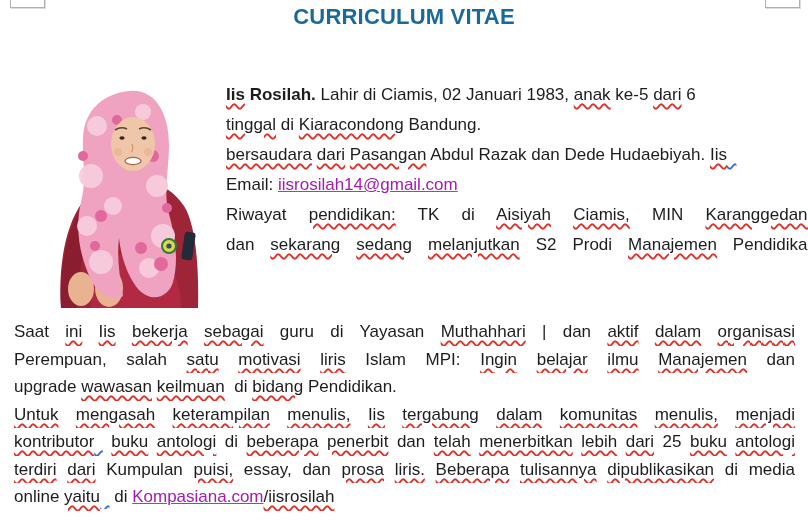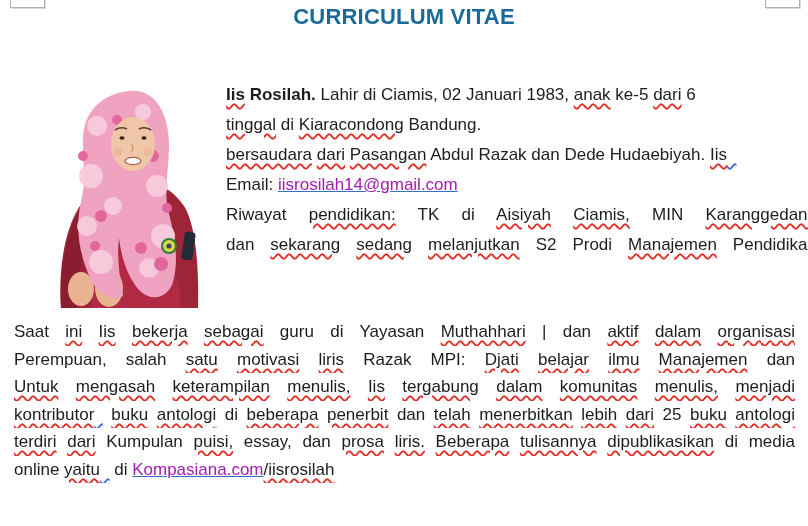--- a/index.html
+++ b/index.html
@@ -99,20 +99,21 @@
   <div class="blockA">
       <div class="line"><span class="b sq">Iis</span><span class="b"> Rosilah.</span><span> Lahir di Ciamis, 02 Januari 1983, </span><span class="sq">anak</span><span> ke-5 </span><span class="sq">dari</span><span> 6</span></div>
       <div class="line"><span class="sq">tinggal</span><span> di </span><span class="sq">Kiaracondong</span><span> Bandung.</span></div>
       <div class="line"><span class="sq">bersaudara</span><span> </span><span class="sq">dari</span><span> </span><span class="sq">Pasangan</span><span> Abdul Razak dan Dede Hudaebiyah. </span><span class="sq">Iis</span><span class="sqb">&nbsp;&nbsp;</span></div>
       <div class="line"><span>Email: </span><span class="lnk">iisrosilah14@gmail.com</span></div>
       <div class="line j"><span>Riwayat </span><span class="sq">pendidikan:</span><span> TK di </span><span class="sq">Aisiyah</span><span> </span><span class="sq">Ciamis,</span><span> MIN </span><span class="sq">Karanggedang</span></div>
       <div class="line j"><span>dan </span><span class="sq">sekarang</span><span> </span><span class="sq">sedang</span><span> </span><span class="sq">melanjutkan</span><span> S2 Prodi </span><span class="sq">Manajemen</span><span> Pendidikan</span></div>
     </div>
   <div class="blockF">
       <div class="line j"><span>Saat </span><span class="sq">ini</span><span> </span><span class="sq">Iis</span><span> </span><span class="sq">bekerja</span><span> </span><span class="sq">sebagai</span><span> guru di Yayasan </span><span class="sq">Muthahhari</span><span> | dan </span><span class="sq">aktif</span><span> </span><span class="sq">dalam</span><span> </span><span class="sq">organisasi</span></div>
-      <div class="line j"><span>Perempuan, salah </span><span class="sq">satu</span><span> </span><span class="sq">motivasi</span><span> </span><span class="sq">liris</span><span> Razak MPI: </span><span class="sq">Djati</span><span> </span><span class="sq">belajar</span><span> </span><span class="sq">ilmu</span><span> </span><span class="sq">Manajemen</span><span> dan</span></div>
+      <div class="line j"><span>Perempuan, salah </span><span class="sq">satu</span><span> </span><span class="sq">motivasi</span><span> </span><span class="sq">liris</span><span> Islam MPI: </span><span class="sq">Ingin</span><span> </span><span class="sq">belajar</span><span> </span><span class="sq">ilmu</span><span> </span><span class="sq">Manajemen</span><span> dan</span></div>
+      <div class="line"><span>upgrade </span><span class="sq">wawasan</span><span> </span><span class="sq">keilmuan</span><span>  di </span><span class="sq">bidang</span><span> Pendidikan.</span></div>
       <div class="line j"><span class="sq">Untuk</span><span> </span><span class="sq">mengasah</span><span> </span><span class="sq">keterampilan</span><span> </span><span class="sq">menulis,</span><span> </span><span class="sq">Iis</span><span> </span><span class="sq">tergabung</span><span> </span><span class="sq">dalam</span><span> </span><span class="sq">komunitas</span><span> </span><span class="sq">menulis,</span><span> </span><span class="sq">menjadi</span></div>
       <div class="line j"><span class="sq">kontributor</span><span class="sqb">&nbsp;</span><span> </span><span class="sq">buku</span><span> </span><span class="sq">antologi</span><span> di </span><span class="sq">beberapa</span><span> </span><span class="sq">penerbit</span><span> dan </span><span class="sq">telah</span><span> </span><span class="sq">menerbitkan</span><span> </span><span class="sq">lebih</span><span> </span><span class="sq">dari</span><span> 25 </span><span class="sq">buku</span><span> </span><span class="sq">antologi</span></div>
       <div class="line j"><span class="sq">terdiri</span><span> </span><span class="sq">dari</span><span> Kumpulan </span><span class="sq">puisi,</span><span> essay, dan </span><span class="sq">prosa</span><span> </span><span class="sq">liris.</span><span> </span><span class="sq">Beberapa</span><span> </span><span class="sq">tulisannya</span><span> </span><span class="sq">dipublikasikan</span><span> di media</span></div>
       <div class="line"><span>online </span><span class="sq">yaitu</span><span class="sqb">&nbsp;&nbsp;</span><span> di </span><span class="lnk">Kompasiana.com</span><span class="sq">/iisrosilah</span></div>
     </div>
 
 </div>
 
 </body></html>

